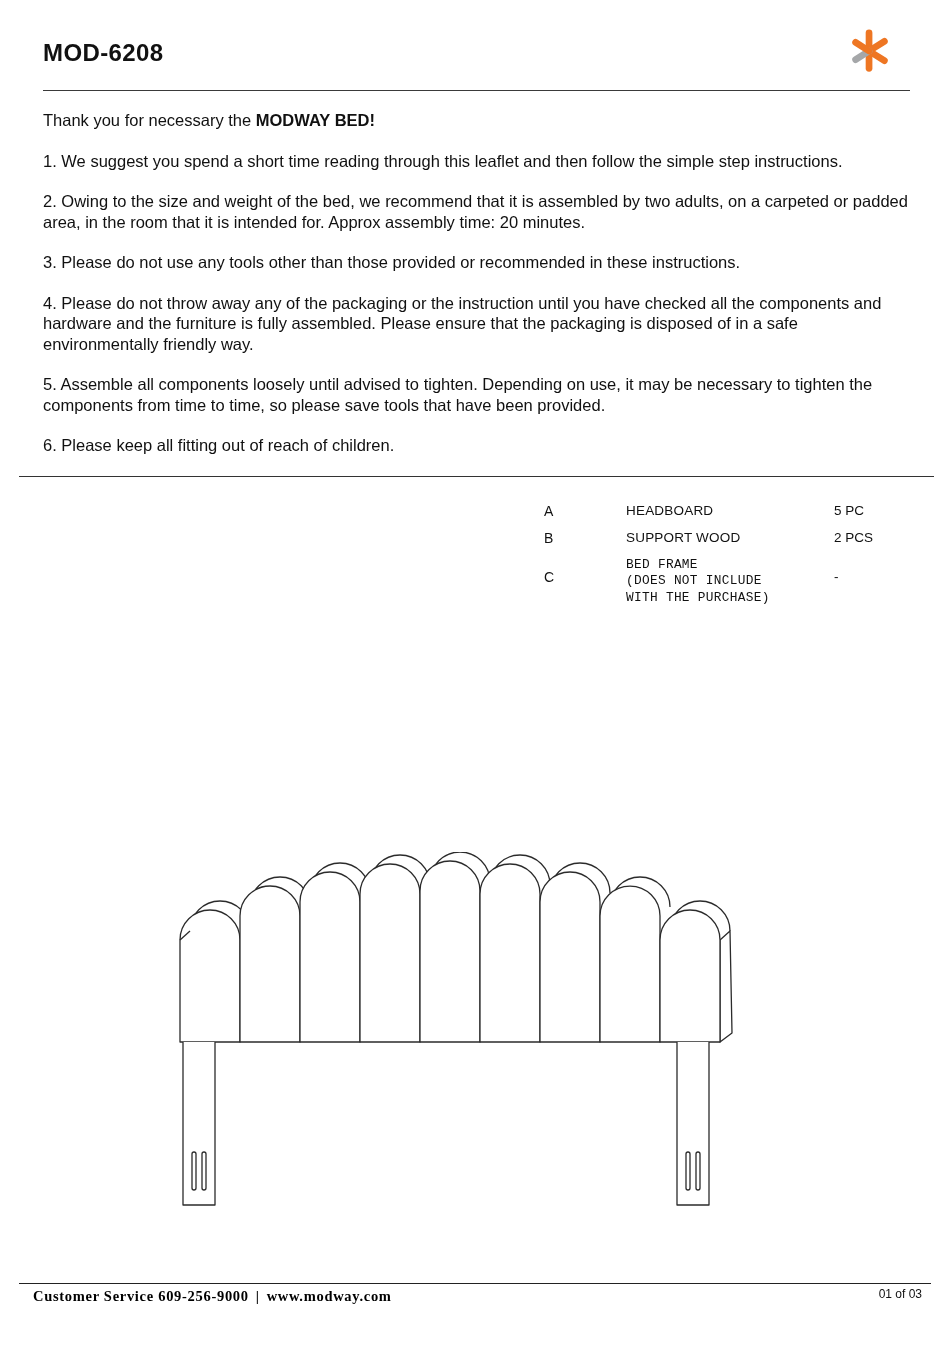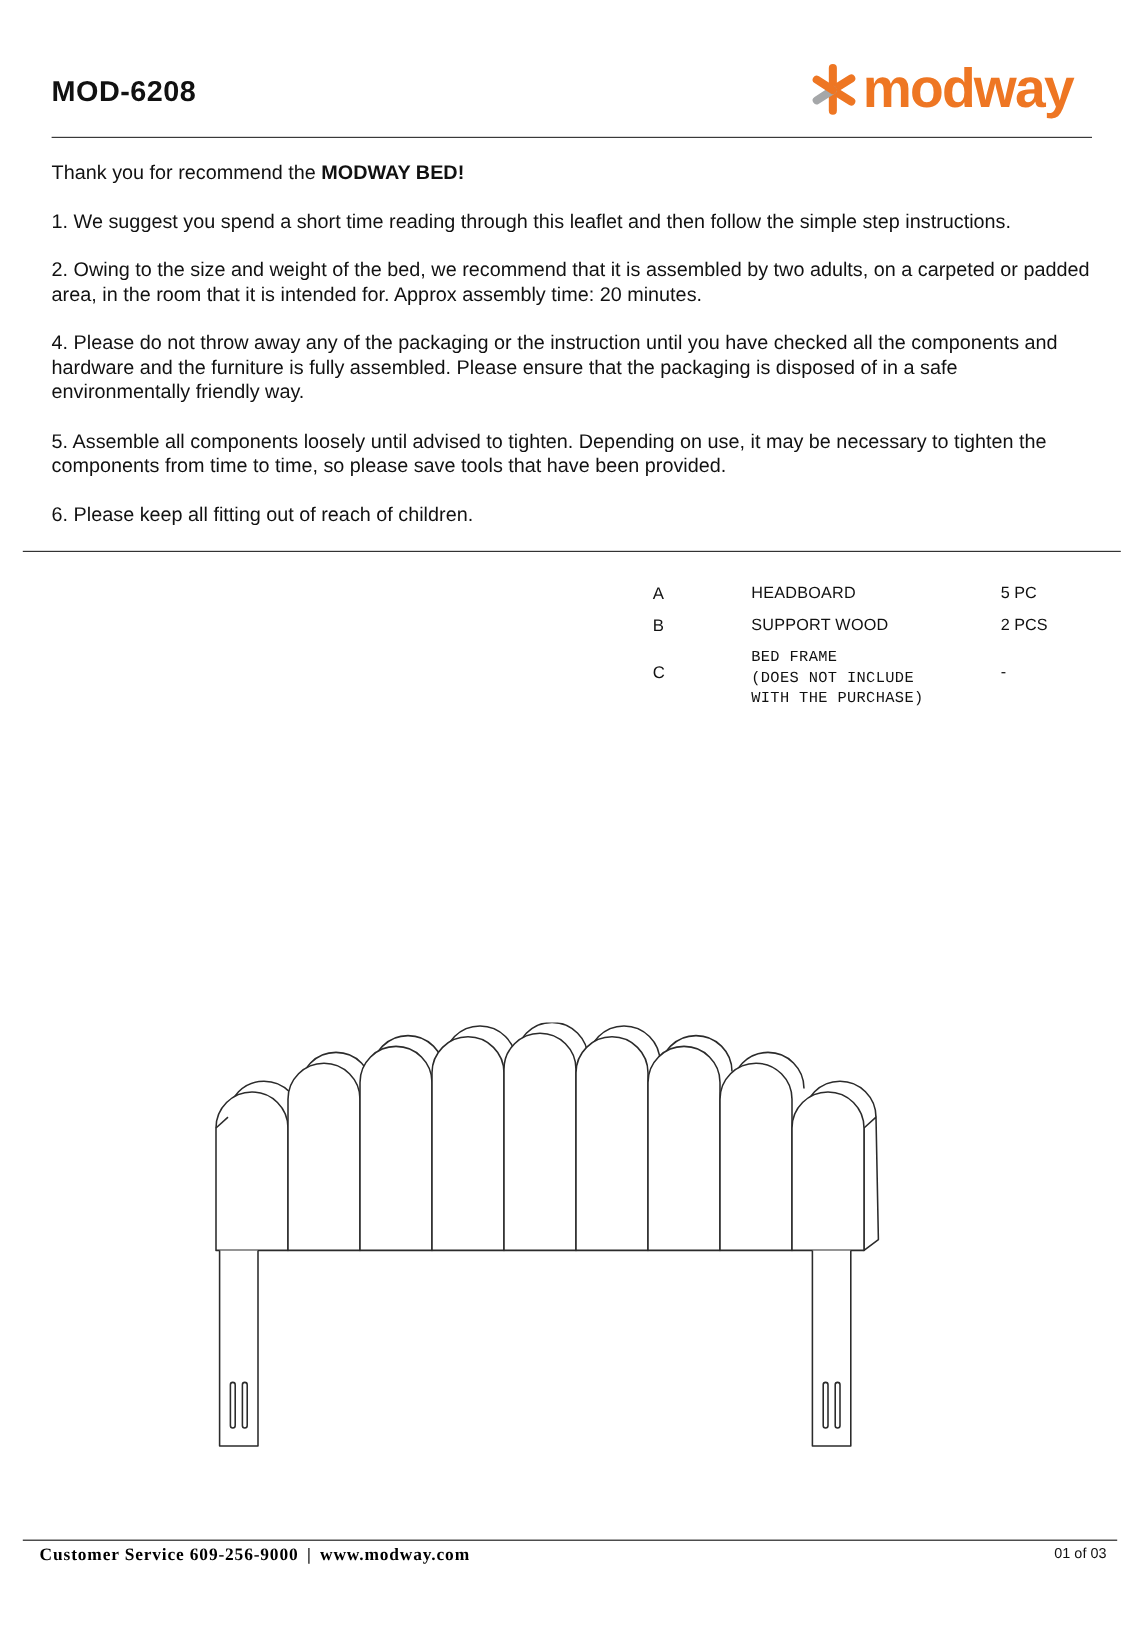--- a/index.html
+++ b/index.html
@@ -7,21 +7,21 @@
     width:950px; height:1371px;
     background:#ffffff;
     font-family:"Liberation Sans", sans-serif;
     color:#111;
     position:relative;
     overflow:hidden;
   }
   .content { padding:0 40px 0 43px; }
 
   
-  .header { display:flex; justify-content:space-between; align-items:center; padding-top:52px; }
+  .header { display:flex; justify-content:space-between; align-items:center; padding-top:28px; }
   .model { font-size:24px; font-weight:bold; letter-spacing:0.4px; }
   .logo { display:flex; align-items:flex-start; margin-right:16px; }
   .logo-star { margin-top:-4px; }
   .logo-text {
     font-size:46px; font-weight:bold; color:#EE7623;
     letter-spacing:-1.5px; line-height:0.95;
   }
   .header-rule { border:none; border-top:1.6px solid #3a3a3a; margin:12px 0 0 0; }
 
   
@@ -68,31 +68,31 @@
       <svg class="logo-star" width="48" height="54" viewBox="0 0 50 54">
         <g stroke-linecap="round" stroke-width="7" fill="none">
           <line x1="24" y1="27" x2="24" y2="8" stroke="#EE7623"></line>
           <line x1="24" y1="27" x2="40" y2="17" stroke="#EE7623"></line>
           <line x1="24" y1="27" x2="40" y2="37" stroke="#EE7623"></line>
           <line x1="24" y1="27" x2="24" y2="45" stroke="#EE7623"></line>
           <line x1="24" y1="27" x2="10" y2="36" stroke="#A5A7A9"></line>
           <line x1="24" y1="27" x2="10" y2="18" stroke="#EE7623"></line>
         </g>
       </svg>
-      <span class="logo-text">modway</span>
     </div>
   </div>
   <hr class="header-rule">
 
   <div class="intro">
     <p class="body-text">
-      <span>Thank you for recommend the </span><b>MODWAY BED!</b>
+      <span>Thank you for necessary the </span><b>MODWAY BED!</b>
     </p>
     <p class="body-text">1. We suggest you spend a short time reading through this leaflet and then follow the simple step instructions.</p>
     <p class="body-text">2. Owing to the size and weight of the bed, we recommend that it is assembled by two adults, on a carpeted or padded area, in the room that it is intended for. Approx assembly time: 20 minutes.</p>
+    <p class="body-text">3. Please do not use any tools other than those provided or recommended in these instructions.</p>
     <p class="body-text">4. Please do not throw away any of the packaging or the instruction until you have checked all the components and hardware and the furniture is fully assembled. Please ensure that the packaging is disposed of in a safe environmentally friendly way.</p>
     <p class="body-text">5. Assemble all components loosely until advised to tighten. Depending on use, it may be necessary to tighten the components from time to time, so please save tools that have been provided.</p>
     <p class="body-text">6. Please keep all fitting out of reach of children.</p>
   </div>
 
   <hr class="section-rule">
 
   <div class="components">
 
     <div class="comp-row">

